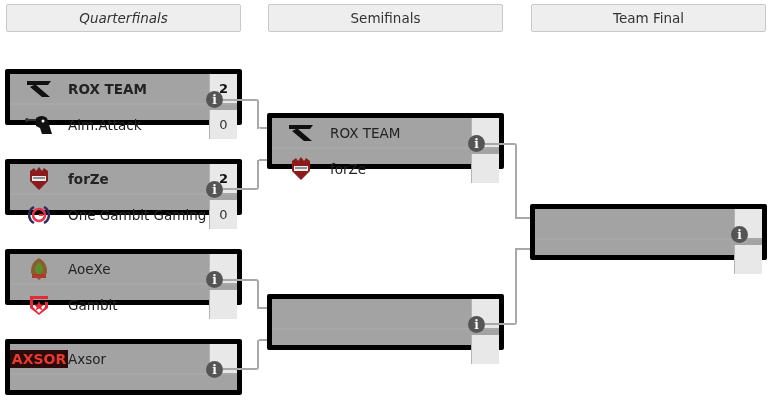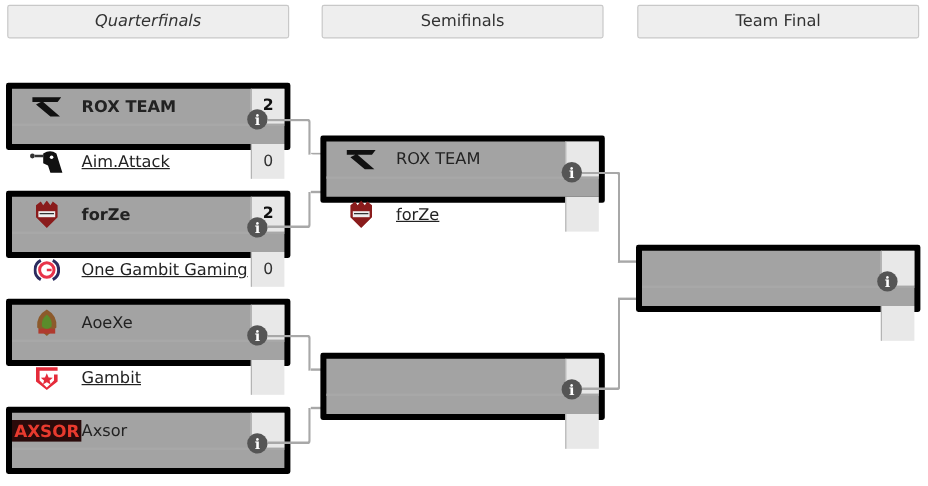--- a/index.html
+++ b/index.html
@@ -5,21 +5,21 @@
   html, body { margin: 0; padding: 0; background: #ffffff; }
   body { width: 773px; height: 405px; position: relative; overflow: hidden;
          font-family: "DejaVu Sans", "Liberation Sans", sans-serif; font-size: 13px; color: #222; }
   .round-header { position: absolute; top: 4px; height: 28px; width: 235px;
     background: #eeeeee; border: 1px solid #c8c8c8; border-radius: 2px; box-sizing: border-box;
     display: flex; align-items: center; justify-content: center; font-size: 13.5px; color: #333; }
   .match { position: absolute; width: 237px; height: 56px; box-sizing: border-box;
     border: 5px solid #000000; border-radius: 2px; background: #a3a3a3; }
   .match .row { position: absolute; left: 0; right: 0; height: 29px; display: flex; align-items: center; }
   .match .row.top { top: 0; border-bottom: 2px solid #a8a8a8; }
-  .match .row.bot { top: 46px; text-decoration: underline; }
+  .match .row.bot { top: 36px; }
   .logo { width: 58px; height: 29px; display: flex; align-items: center; justify-content: center; flex: none; }
   .name { flex: 1; font-size: 13.5px; color: #222; white-space: nowrap; }
   .name.bold { font-weight: bold; }
   .score { position: absolute; right: 0; top: 0; width: 27px; height: 29px; display: flex; align-items: center; justify-content: center;
     background: #e8e8e8; border-left: 1px solid #b4b4b4; font-size: 13px; }
   .score.bold { font-weight: bold; color: #111; }
   .score.plain { color: #333; }
   .info { position: absolute; width: 17px; height: 17px; border-radius: 50%; background: #555;
     color: #fff; font-family: "DejaVu Serif", serif; font-weight: bold; font-size: 12px;
     display: flex; align-items: center; justify-content: center; line-height: 1; z-index: 3; }

